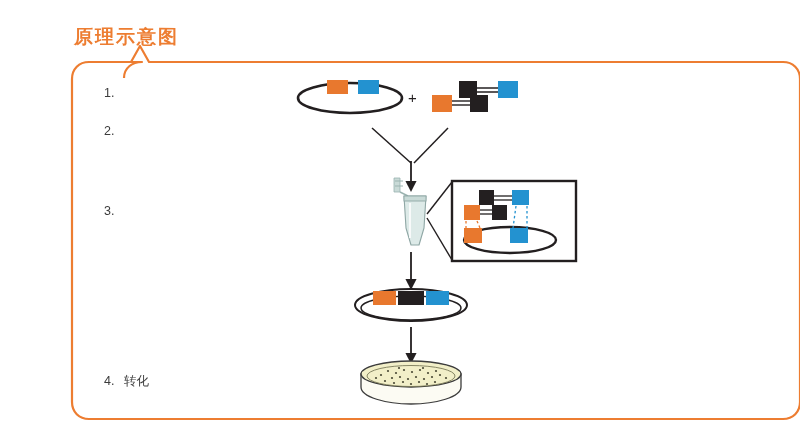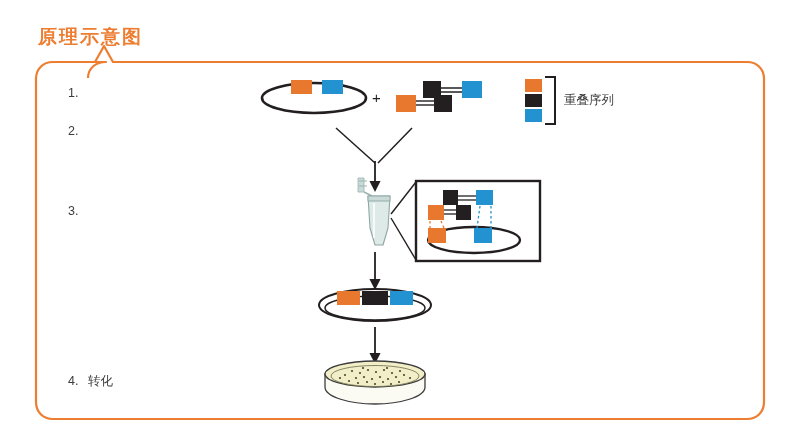--- a/index.html
+++ b/index.html
@@ -1,19 +1,19 @@
 <!DOCTYPE html>
 <html><head>
 <meta charset="utf-8">
 <style>
   html,body{margin:0;padding:0;background:#ffffff;}
   body{width:800px;height:437px;position:relative;overflow:hidden;
        font-family:"Liberation Sans","DejaVu Sans",sans-serif;}
 
-  #root{position:absolute;inset:0;}
+  #root{position:absolute;inset:0;margin-left:36px;}
 
   
   .title{
     position:absolute;left:38px;top:24px;
     font-size:19px;font-weight:700;letter-spacing:2px;
     color:#ED7D31;white-space:nowrap;
   }
 
   
   .frame-svg{position:absolute;left:0;top:0;width:800px;height:437px;}
@@ -87,29 +87,20 @@
     </div>
 
     <div class="step" id="step4">
       <span class="num">4.</span>
       <span class="body">
         <span class="l1">转化</span>
       </span>
     </div>
   </div>
 
-  <div class="legend">
-    <div class="legend-swatches">
-      <div class="sw orange"></div>
-      <div class="sw black"></div>
-      <div class="sw blue"></div>
-    </div>
-    <div class="legend-bracket"></div>
-    <div class="legend-label">重叠序列</div>
-  </div>
 
   <svg class="diagram" viewBox="0 0 800 437" xmlns="http://www.w3.org/2000/svg">
     <defs>
       <marker id="arrow" markerWidth="7" markerHeight="7" refX="3" refY="3.2" orient="auto" markerUnits="strokeWidth">
         <path d="M0,0 L6.4,3.2 L0,6.4 z" fill="#231f20"></path>
       </marker>
     </defs>
 
     <g>
       <ellipse cx="314" cy="98" rx="52" ry="15" fill="none" stroke="#231f20" stroke-width="2.6"></ellipse>

